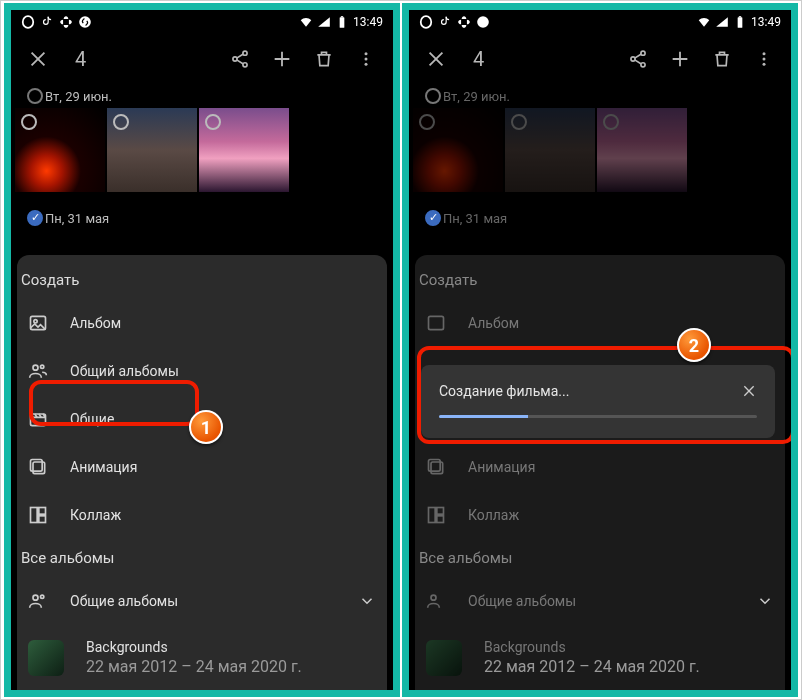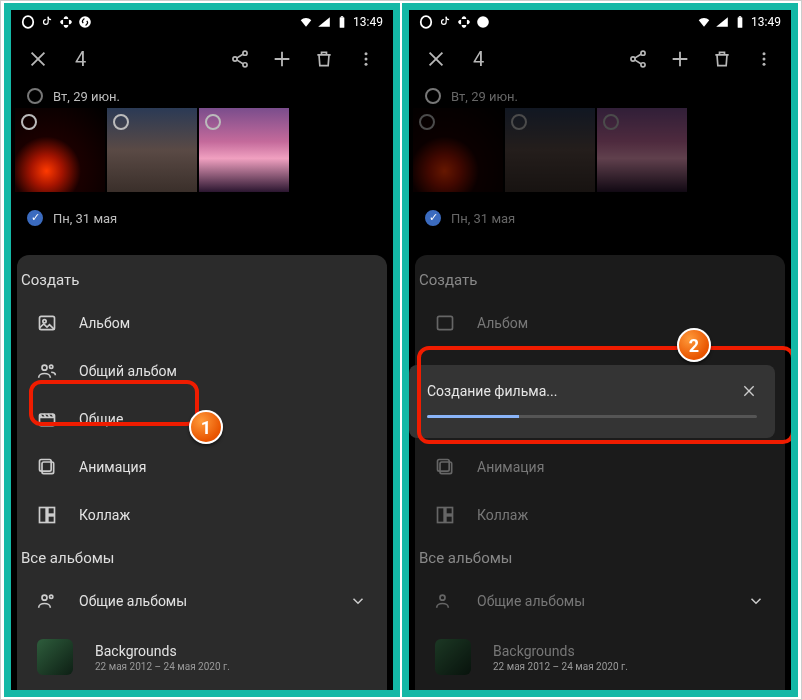--- a/index.html
+++ b/index.html
@@ -38,60 +38,60 @@
   .appbar {
     height: 50px;
     display: flex;
     align-items: center;
     padding: 0 6px;
     color: #ccc;
   }
   .appbar .title { font-size: 20px; margin-left: 16px; flex:1; color:#b7b7b7;}
   .iconbtn { width:42px; height:42px; display:flex; align-items:center;justify-content:center; color:#b7b7b7;}
   .content { position:relative; color:#bdbdbd; }
-  .date-row { padding: 4px 16px; font-size:13px; display:flex; align-items:center; gap:10px;}
+  .date-row { padding: 4px 16px; font-size:13px; display:flex; align-items:center; gap:2px;}
   .check { width:16px;height:16px;border:2px solid #777;border-radius:50%;}
   .check.sel { background:#3b6bbf;border-color:#3b6bbf; position:relative;}
   .check.sel::after{content:"✓";color:#fff;font-size:11px;position:absolute;left:2px;top:-1px;}
   .thumbs { display:flex; padding:0 4px; gap:2px;}
   .thumb { width:90px;height:84px;position:relative;}
   .thumb .ring{position:absolute;left:6px;top:6px;width:16px;height:16px;border:2px solid #bbb;border-radius:50%;}
   .th1{background:radial-gradient(circle at 35% 75%, #ff3a00 0%, #a61400 18%, #1a0000 40%, #000 100%);}
   .th2{background:linear-gradient(180deg,#2b3a55 0%, #5a4a45 50%,#3a2f2a 100%);}
   .th3{background:linear-gradient(180deg,#7a4d8c 0%, #c46a9b 40%,#f0a0c0 60%,#2b1630 100%);}
 
   .sheet {
     position:absolute;
     left:6px;right:6px;top:245px;bottom:0;
     background:#2b2b2b;
     border-radius:12px 12px 0 0;
     padding:16px 0 0 0;
     color:#e2e2e2;
   }
   .sheet-h { font-size:15px; padding:0 4px 10px; color:#ddd;}
-  .sheet-item{display:flex;align-items:center;gap:22px;padding:14px 20px;font-size:14px;position:relative;}
+  .sheet-item{display:flex;align-items:center;gap:22px;padding:14px 11px;font-size:14px;position:relative;}
   .sheet-sep{height:10px;}
-  .sheet-sub{font-size:10px;color:#9a9a9a;margin-top:2px;}
+  .sheet-sub{font-size:16px;color:#9a9a9a;margin-top:2px;}
   .ico{width:20px;height:20px;flex:0 0 20px;color:#ccc;}
   .chev{margin-left:auto;color:#ccc;}
   .album-thumb{width:36px;height:36px;border-radius:6px;flex:0 0 36px;}
   .at1{background:linear-gradient(135deg,#2e5d3c,#0d1f14);}
 
   
   .dim .sheet{background:#1b1b1b;color:#666;}
   .dim .sheet-h{color:#888;}
   .dim .sheet-item{color:#777;}
   .dim .ico{color:#666;}
   .dim .album-thumb{filter:brightness(0.6);}
   .dim .thumbs .thumb{filter:brightness(0.4);}
   .dim .appbar,.dim .date-row{color:#666;}
 
   .progress-box{
     position:absolute;
-    left:0;right:16px;top:355px;
+    left:12px;right:16px;top:355px;
     background:#343434;
     border-radius:8px;
     padding:18px 18px 20px;
     color:#e6e6e6;
   }
   .progress-head{display:flex;justify-content:space-between;align-items:center;font-size:14px;margin-bottom:16px;}
   .progress-close{color:#ccc;font-size:16px;cursor:pointer;}
   .progress-track{height:3px;background:#555;border-radius:2px;overflow:hidden;}
   .progress-fill{height:100%;background:#8ab4f8;width:28%;}
 
@@ -238,21 +238,21 @@
 
     <div class="sheet-item">
       <span class="ico">
         <svg viewBox="0 0 24 24" fill="none" stroke="currentColor" stroke-width="2">
             <circle cx="9" cy="8" r="3"></circle>
             <path d="M2 20c0-3 3-5 7-5s7 2 7 5"></path>
             <circle cx="17" cy="7" r="2"></circle>
             <path d="M22 17c0-2-2-3.5-5-3.5"></path>
           </svg>
       </span>
-      <span>Общий альбом</span>
+      <span>Общий альбомы</span>
     </div>
 
     <div class="sheet-item">
       <span class="ico">
         <svg viewBox="0 0 24 24" fill="none" stroke="currentColor" stroke-width="2">
             <rect x="3" y="6" width="18" height="14" rx="2"></rect>
             <path d="M3 6l3 4M8 6l3 4M13 6l3 4M18 6l3 4M3 10h18"></path>
           </svg>
       </span>
       <span>Общие</span>

